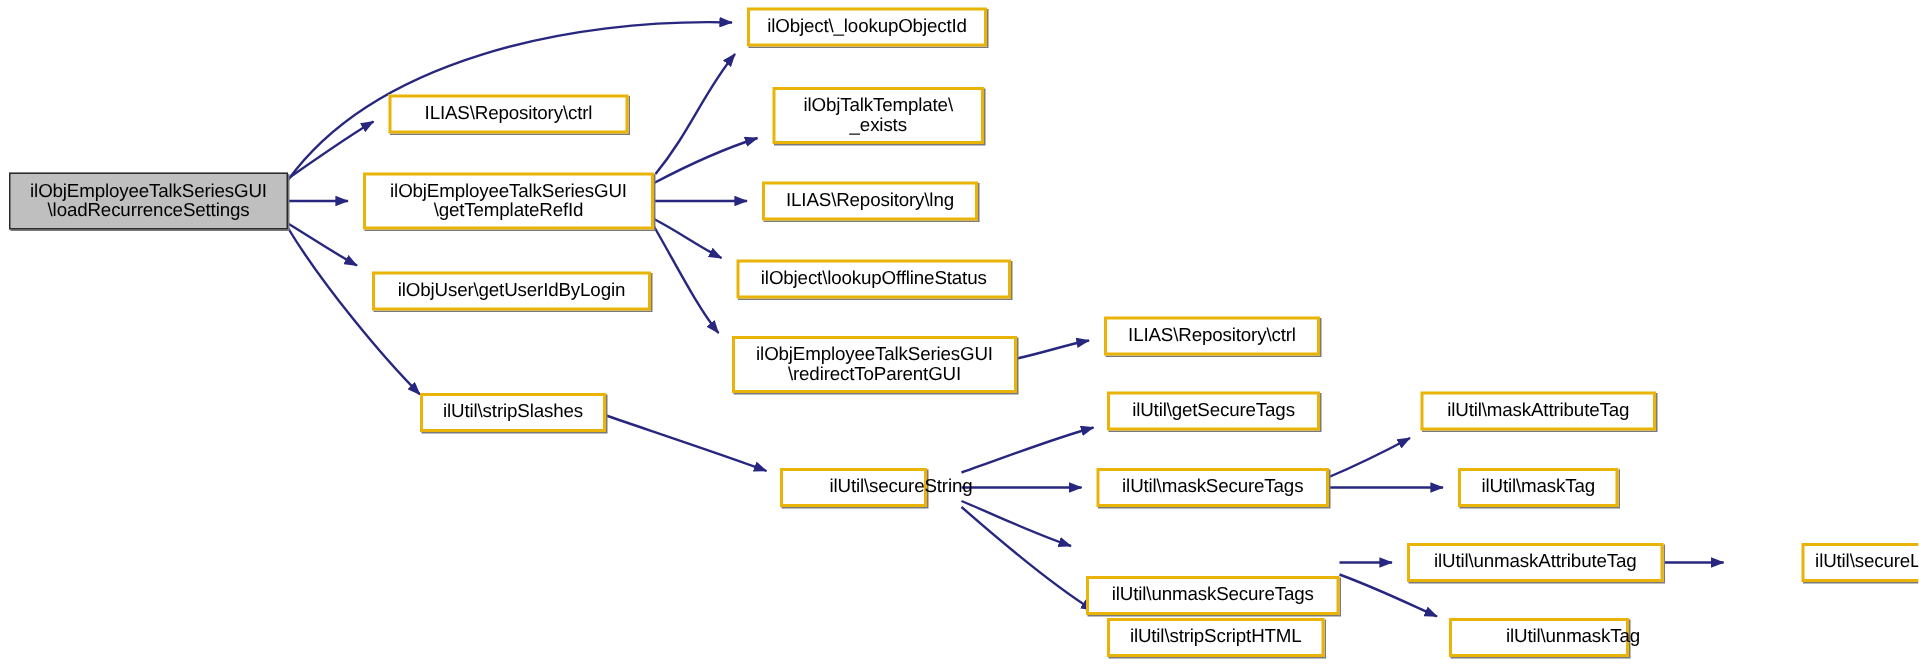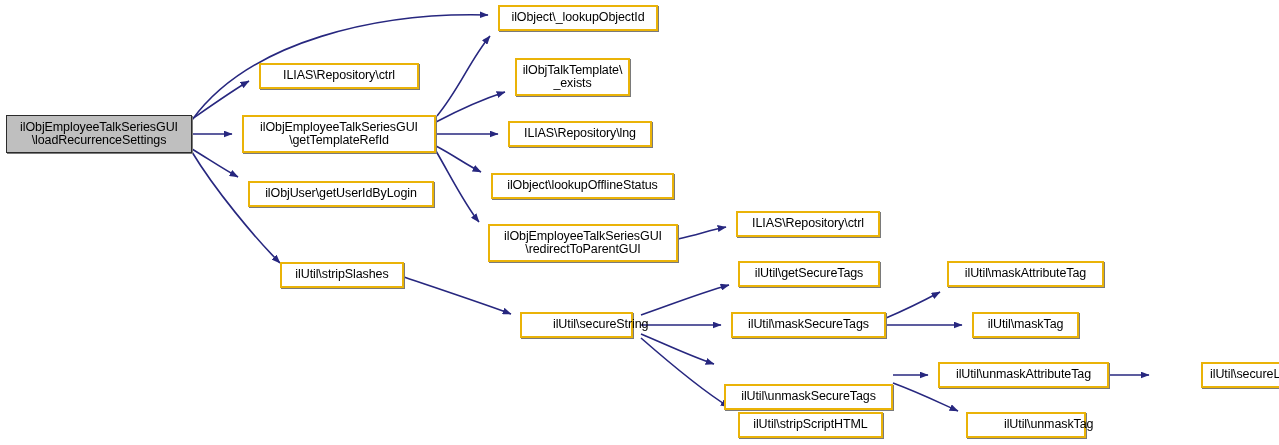--- a/index.html
+++ b/index.html
@@ -85,34 +85,34 @@
         <path d="M893,375 L928,375" fill="none" stroke="#27277f" stroke-width="1.6" marker-end="url(#arrowhead)"></path>
         <path d="M893,383 C920,393 940,403 958,411" fill="none" stroke="#27277f" stroke-width="1.6" marker-end="url(#arrowhead)"></path>
         <path d="M1109,375 L1149,375" fill="none" stroke="#27277f" stroke-width="1.6" marker-end="url(#arrowhead)"></path>
       </g>
   </svg>
   <div id="node-group">
       <div class="gnode root" style="left: 6px; top: 115px; width: 186px; height: 38px;"><span class="nlabel">ilObjEmployeeTalkSeriesGUI
 \loadRecurrenceSettings</span></div>
       <div class="gnode" style="left: 498px; top: 5px; width: 160px; height: 26px;"><span class="nlabel">ilObject\_lookupObjectId</span></div>
       <div class="gnode" style="left: 259px; top: 63px; width: 160px; height: 26px;"><span class="nlabel">ILIAS\Repository\ctrl</span></div>
-      <div class="gnode" style="left: 515px; top: 58px; width: 115px; height: 38px;"><span class="nlabel">ilObjTalkTemplate\
+      <div class="gnode" style="left: 515px; top: 58px; width: 141px; height: 38px;"><span class="nlabel">ilObjTalkTemplate\
 _exists</span></div>
       <div class="gnode" style="left: 242px; top: 115px; width: 194px; height: 38px;"><span class="nlabel">ilObjEmployeeTalkSeriesGUI
 \getTemplateRefId</span></div>
       <div class="gnode" style="left: 508px; top: 121px; width: 144px; height: 26px;"><span class="nlabel">ILIAS\Repository\lng</span></div>
       <div class="gnode" style="left: 491px; top: 173px; width: 183px; height: 26px;"><span class="nlabel">ilObject\lookupOfflineStatus</span></div>
       <div class="gnode" style="left: 248px; top: 181px; width: 186px; height: 26px;"><span class="nlabel">ilObjUser\getUserIdByLogin</span></div>
       <div class="gnode" style="left: 488px; top: 224px; width: 190px; height: 38px;"><span class="nlabel">ilObjEmployeeTalkSeriesGUI
 \redirectToParentGUI</span></div>
       <div class="gnode" style="left: 736px; top: 211px; width: 144px; height: 26px;"><span class="nlabel">ILIAS\Repository\ctrl</span></div>
       <div class="gnode" style="left: 280px; top: 262px; width: 124px; height: 26px;"><span class="nlabel">ilUtil\stripSlashes</span></div>
       <div class="gnode" style="left: 738px; top: 261px; width: 142px; height: 26px;"><span class="nlabel">ilUtil\getSecureTags</span></div>
       <div class="gnode" style="left: 947px; top: 261px; width: 157px; height: 26px; align-items: center;"><span class="nlabel">ilUtil\maskAttributeTag</span></div>
-      <div class="gnode" style="left: 520px; top: 312px; width: 113px; height: 26px; padding-left: 28px;"><span class="nlabel">ilUtil\secureString</span></div>
+      <div class="gnode" style="left: 520px; top: 312px; width: 98px; height: 26px; padding-left: 28px;"><span class="nlabel">ilUtil\secureString</span></div>
       <div class="gnode" style="left: 731px; top: 312px; width: 155px; height: 26px;"><span class="nlabel">ilUtil\maskSecureTags</span></div>
       <div class="gnode" style="left: 972px; top: 312px; width: 107px; height: 26px;"><span class="nlabel">ilUtil\maskTag</span></div>
       <div class="gnode" style="left: 724px; top: 362px; width: 169px; height: 26px; margin-top: 22px;"><span class="nlabel">ilUtil\unmaskSecureTags</span></div>
       <div class="gnode" style="left: 938px; top: 362px; width: 171px; height: 26px;"><span class="nlabel">ilUtil\unmaskAttributeTag</span></div>
       <div class="gnode" style="left: 1201px; top: 362px; width: 104px; height: 26px;"><span class="nlabel">ilUtil\secureLink</span></div>
       <div class="gnode" style="left: 738px; top: 412px; width: 145px; height: 26px;"><span class="nlabel">ilUtil\stripScriptHTML</span></div>
       <div class="gnode" style="left: 966px; top: 412px; width: 120px; height: 26px; padding-left: 33px;"><span class="nlabel">ilUtil\unmaskTag</span></div>
     </div>
 </div>
 

